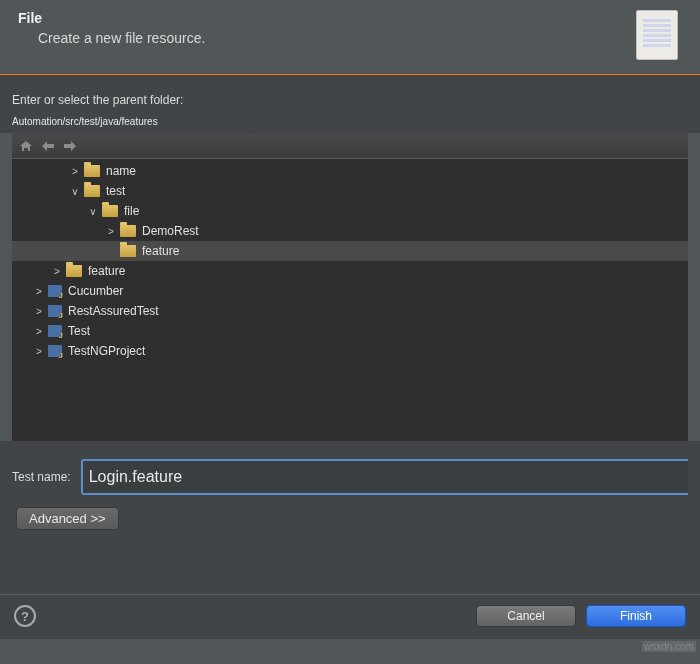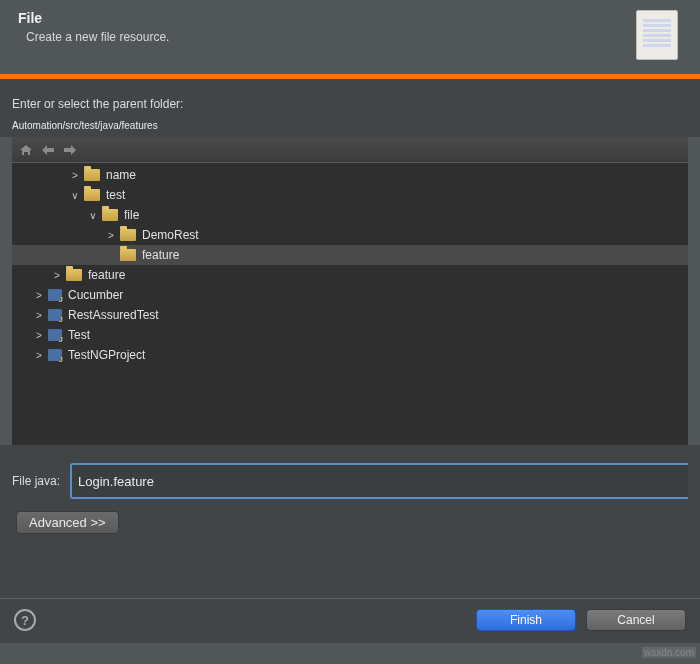--- a/index.html
+++ b/index.html
@@ -21,44 +21,44 @@
       align-items: flex-start;
     }
     .header-left { flex: 1; }
     .header-title {
       font-weight: bold;
       font-size: 14px;
       color: #f0f0f0;
       margin-bottom: 4px;
     }
     .header-sub {
-      font-size: 12px;
+      font-size: 14px;
       color: #d8d8d8;
-      margin-left: 8px;
+      margin-left: 20px;
     }
     .file-icon-box {
       width: 42px; height: 50px;
       background: #ecebe8;
       border: 1px solid #c0beb9;
       border-radius: 2px;
       position: relative;
       margin-right: 4px;
     }
     .file-icon-box::before {
       content: "";
       position: absolute;
       top: 8px; left: 6px; right: 6px;
       height: 28px;
       background: linear-gradient(#cfd6ea 0, #cfd6ea 3px, transparent 3px);
       background-size: 100% 5px;
     }
     .content {
       background: #414547;
       padding: 18px 12px 4px 12px;
-      border-top: 5px solid #f97316;
+      border-top: 1px solid #f97316;
       border-bottom: none;
     }
     .label {
       font-size: 12px;
       color: #dcdcdc;
       margin-bottom: 6px;
     }
     .path-input {
       width: 100%;
       background: #414547;
@@ -155,21 +155,21 @@
       color: #dcdcdc;
       white-space: nowrap;
     }
     .filename-input {
       flex: 1;
       background: #3a3e40;
       border: 2px solid #5b8dcb;
       border-right: none;
       border-radius: 3px 0 0 3px;
       color: #e8e8e8;
-      font-size: 13px;
+      font-size: 16px;
       padding: 16px 6px;
       outline: none;
       height: 24px;
     }
     .adv-row {
       padding: 0 12px 8px 16px;
       background: #414547;
     }
     .adv-btn {
       background: linear-gradient(#6a6a6a,#5a5a5a);
@@ -216,21 +216,21 @@
       background: linear-gradient(#7a7a7a,#636363);
       color: #eee;
     }
     .btn-finish {
       background: linear-gradient(#4f8ff0,#2e6de0);
       color: #fff;
       border: 1px solid #1d52b8;
     }
     .watermark {
       position: absolute;
-      bottom: 6px; right: 4px;
+      bottom: 12px; right: 4px;
       font-size: 10px;
       color: #888;
       background: rgba(255,255,255,0.1);
       padding: 0 2px;
     }
   </style>
 </head>
 <body>
 
 <div class="header">
@@ -312,30 +312,30 @@
       </div>
       <div class="row" style="padding-left: 22px;">
         <span class="twisty">&gt;</span>
         <span class="proj-icon"></span>
         <span>TestNGProject</span>
       </div>
     </div>
 </div>
 
 <div class="filename-row">
-  <span class="filename-label">File java:</span>
+  <span class="filename-label">Test name:</span>
   <input class="filename-input" value="Login.feature" style="">
 </div>
 
 <div class="adv-row">
   <button class="adv-btn">Advanced &gt;&gt;</button>
 </div>
 
 <div class="spacer"></div>
 
 <div class="footer">
   <div class="help-icon">?</div>
   <div class="footer-spacer"></div>
+  <button class="btn btn-cancel">Cancel</button>
   <button class="btn btn-finish">Finish</button>
-  <button class="btn btn-cancel">Cancel</button>
 </div>
 
 <div class="watermark">wsxdn.com</div>
 
 </body></html>

